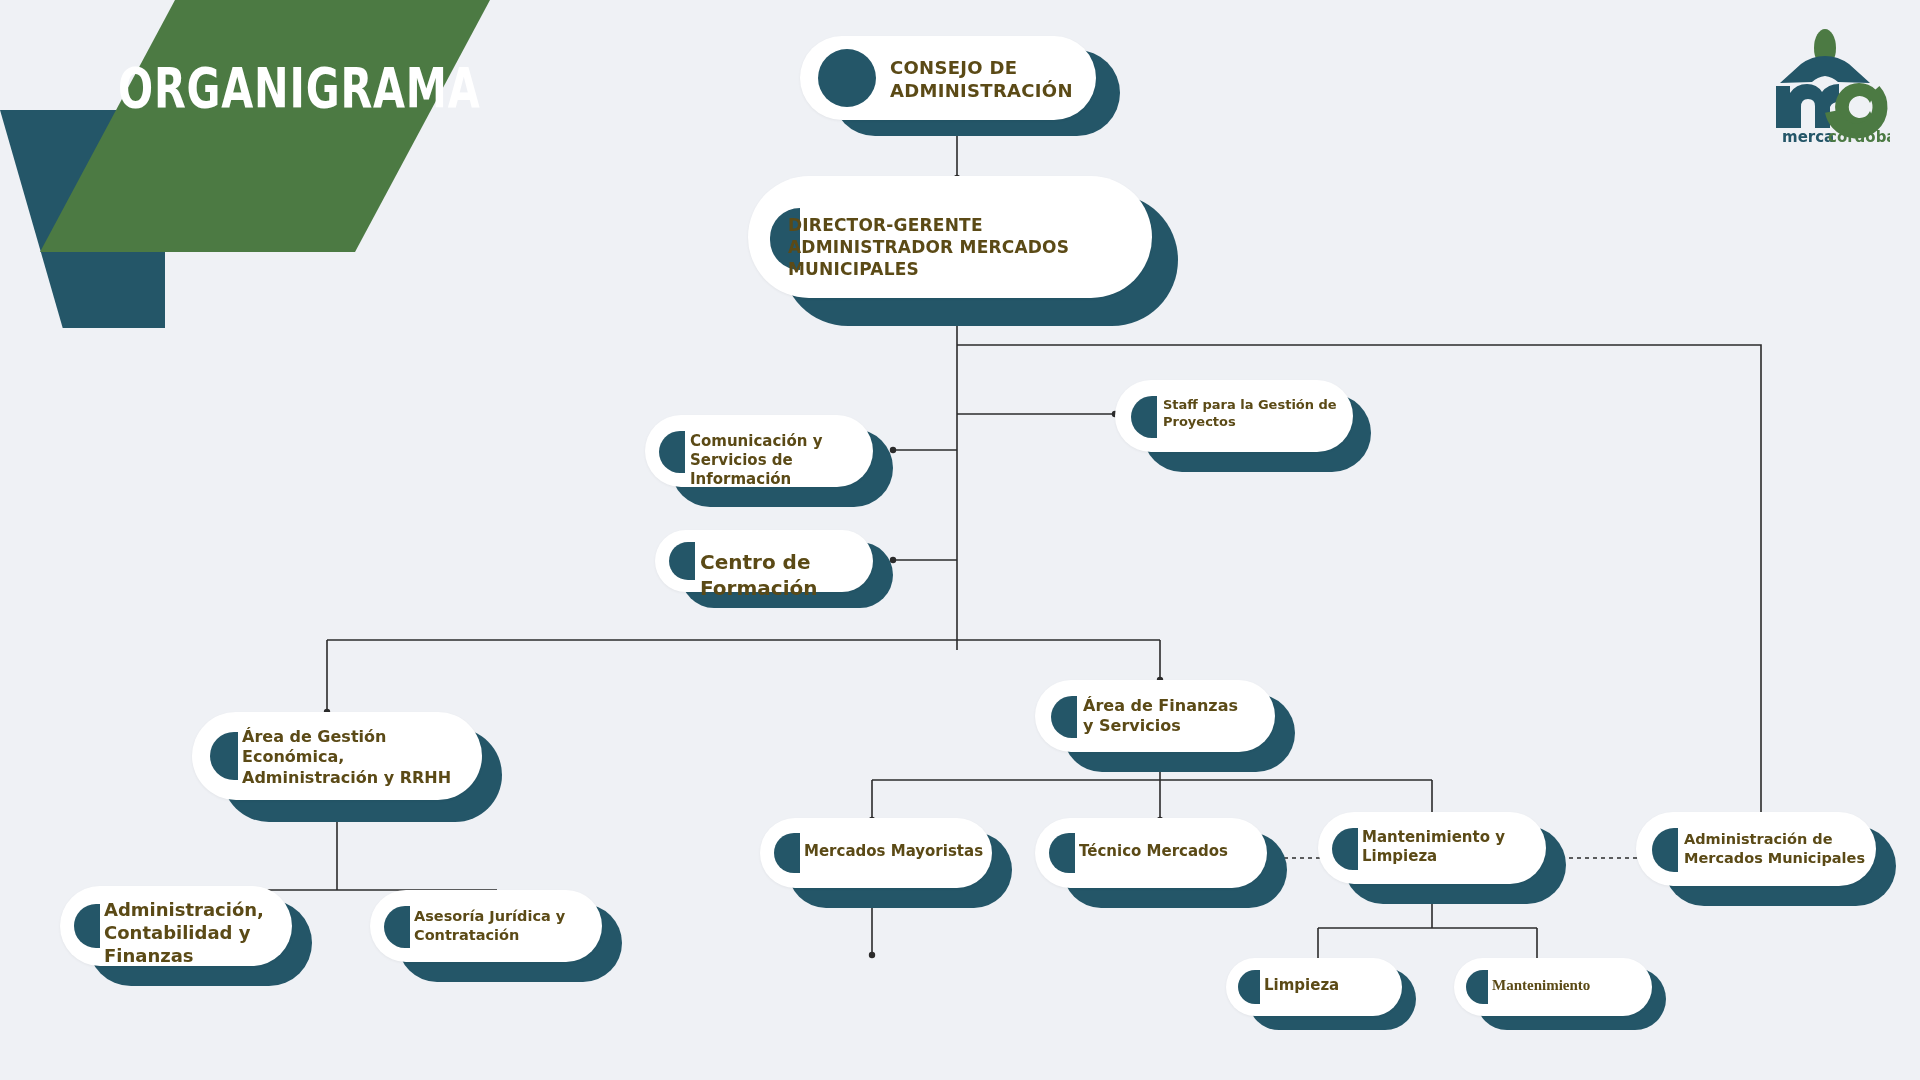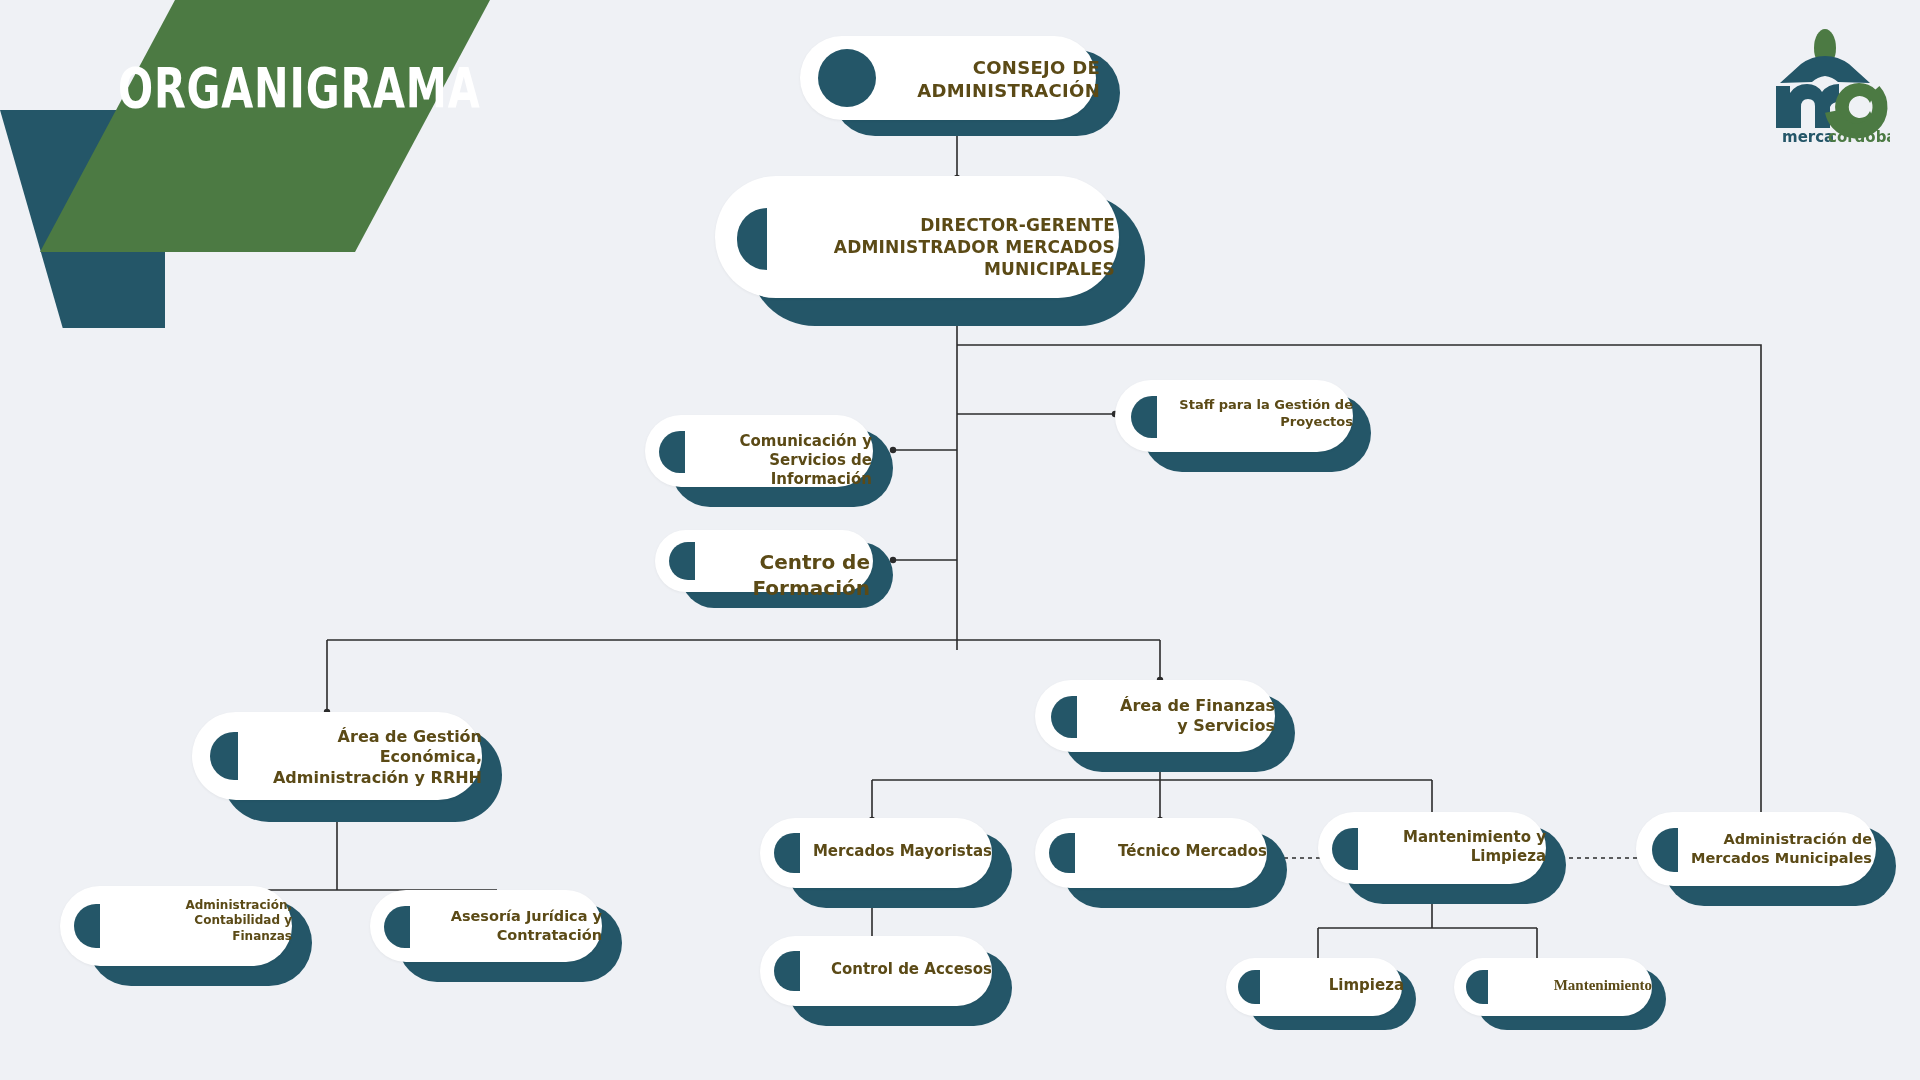--- a/index.html
+++ b/index.html
@@ -47,21 +47,21 @@
   .node .front{
     position:absolute;left:0;top:0;background:#ffffff;border-radius:999px;
     box-shadow:0 1px 3px rgba(0,0,0,.05);
   }
   .node .cap{
     position:absolute;background:#245668;
   }
   .node .txt{
     position:absolute;color:#5b4a16;
     font-family:"DejaVu Sans","Liberation Sans",sans-serif;
-    font-weight:bold;line-height:1.28;white-space:pre-line;text-align:right;
+    font-weight:bold;line-height:1.28;white-space:pre-line;
   }
 </style>
 </head>
 <body>
 
 <div id="stage">
 
   <div class="banner-teal"></div>
   <div class="banner-green"></div>
   <div class="banner-title">ORGANIGRAMA</div>
@@ -146,21 +146,21 @@
   </svg>
 
   <div class="node" style="left:800px;top:36px;width:320px;height:100px;">
     <div class="back" style="left:32px;top:14px;width:288px;height:86px;"></div>
     <div class="front" style="width:296px;height:84px;"></div>
     <div class="cap" style="left:18px;top:13px;width:58px;height:58px;border-radius:50%;"></div>
     <div class="txt" style="left:90px;top:20px;width:210px;font-size:18px;letter-spacing:.3px;">CONSEJO DE
 ADMINISTRACIÓN</div>
   </div>
 
-  <div class="node" style="left:715px;top:176px;width:430px;height:150px;">
+  <div class="node" style="left:748px;top:176px;width:430px;height:150px;">
     <div class="back" style="left:34px;top:18px;width:396px;height:132px;"></div>
     <div class="front" style="width:404px;height:122px;"></div>
     <div class="cap" style="left:22px;top:32px;width:30px;height:62px;border-radius:30px 0 0 30px;"></div>
     <div class="txt" style="left:40px;top:39px;width:360px;font-size:17px;letter-spacing:.2px;">DIRECTOR-GERENTE
 ADMINISTRADOR MERCADOS MUNICIPALES</div>
   </div>
 
   <div class="node" style="left:1115px;top:380px;width:260px;height:92px;">
     <div class="back" style="left:28px;top:14px;width:228px;height:78px;"></div>
     <div class="front" style="width:238px;height:72px;"></div>
@@ -198,21 +198,21 @@
     <div class="front" style="width:240px;height:72px;"></div>
     <div class="cap" style="left:16px;top:16px;width:26px;height:42px;border-radius:26px 0 0 26px;"></div>
     <div class="txt" style="left:48px;top:16px;width:192px;font-size:16px;">Área de Finanzas
 y Servicios</div>
   </div>
 
   <div class="node" style="left:60px;top:886px;width:252px;height:100px;">
     <div class="back" style="left:28px;top:14px;width:224px;height:86px;"></div>
     <div class="front" style="width:232px;height:80px;"></div>
     <div class="cap" style="left:14px;top:18px;width:26px;height:44px;border-radius:26px 0 0 26px;"></div>
-    <div class="txt" style="left:44px;top:12px;width:188px;font-size:12px;">Administración,
+    <div class="txt" style="left:44px;top:12px;width:188px;font-size:18px;">Administración,
 Contabilidad y
 Finanzas</div>
   </div>
 
   <div class="node" style="left:370px;top:890px;width:252px;height:92px;">
     <div class="back" style="left:28px;top:14px;width:224px;height:78px;"></div>
     <div class="front" style="width:232px;height:72px;"></div>
     <div class="cap" style="left:14px;top:16px;width:26px;height:42px;border-radius:26px 0 0 26px;"></div>
     <div class="txt" style="left:44px;top:17px;width:188px;font-size:14.5px;">Asesoría Jurídica y
 Contratación</div>
@@ -241,26 +241,20 @@
   </div>
 
   <div class="node" style="left:1636px;top:812px;width:260px;height:94px;">
     <div class="back" style="left:28px;top:14px;width:232px;height:80px;"></div>
     <div class="front" style="width:240px;height:74px;"></div>
     <div class="cap" style="left:16px;top:16px;width:26px;height:44px;border-radius:26px 0 0 26px;"></div>
     <div class="txt" style="left:48px;top:18px;width:188px;font-size:14.5px;">Administración de
 Mercados Municipales</div>
   </div>
 
-  <div class="node" style="left:760px;top:936px;width:252px;height:90px;">
-    <div class="back" style="left:28px;top:14px;width:224px;height:76px;"></div>
-    <div class="front" style="width:232px;height:70px;"></div>
-    <div class="cap" style="left:14px;top:15px;width:26px;height:40px;border-radius:26px 0 0 26px;"></div>
-    <div class="txt" style="left:44px;top:24px;width:188px;font-size:15px;">Control de Accesos</div>
-  </div>
 
   <div class="node" style="left:1226px;top:958px;width:190px;height:74px;">
     <div class="back" style="left:22px;top:10px;width:168px;height:62px;"></div>
     <div class="front" style="width:176px;height:58px;"></div>
     <div class="cap" style="left:12px;top:12px;width:22px;height:34px;border-radius:22px 0 0 22px;"></div>
     <div class="txt" style="left:38px;top:18px;width:140px;font-size:15px;">Limpieza</div>
   </div>
 
   <div class="node" style="left:1454px;top:958px;width:212px;height:74px;">
     <div class="back" style="left:22px;top:10px;width:190px;height:62px;"></div>

